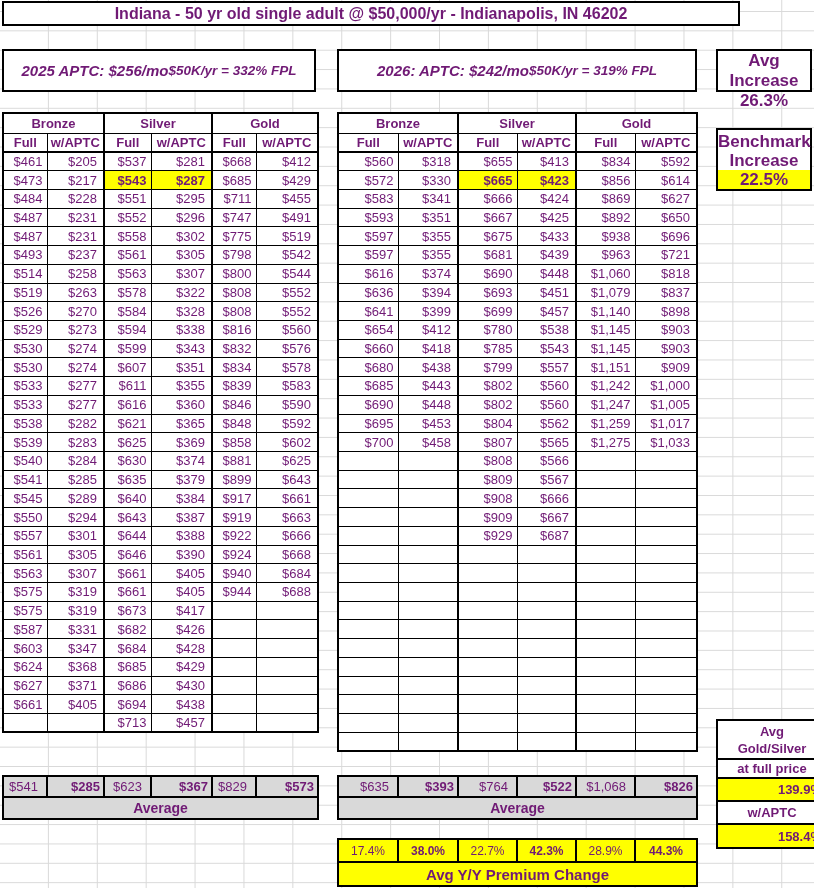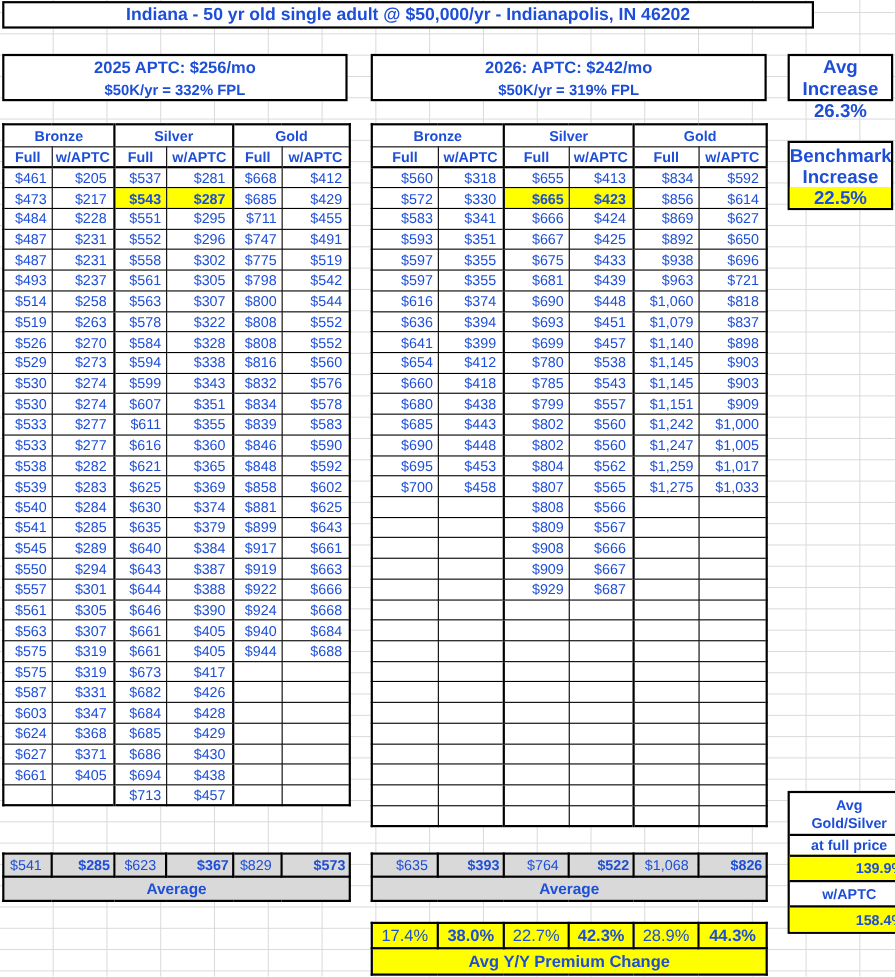--- a/index.html
+++ b/index.html
@@ -1,28 +1,28 @@
 <!DOCTYPE html>
 <html style="--hl: #FFFF00; --avgbg: #D9D9D9;"><head>
 <meta charset="utf-8">
 <style>
   html,body{margin:0;padding:0;background:#fff;}
   .sheet{
     position:relative;width:814px;height:888px;overflow:hidden;
-    font-family:"Liberation Sans","DejaVu Sans",sans-serif;color:#1d4ed8;background:#fff;
+    font-family:"Liberation Sans","DejaVu Sans",sans-serif;color:#701a75;background:#fff;
     background-image:
       linear-gradient(to right,#d9d9d9 1px,transparent 1px),
       linear-gradient(to bottom,#d9d9d9 1px,transparent 1px);
     background-size:48.9px 19.36px;
     background-position:-1px 11px;
   }
   .box{position:absolute;border:2px solid #000;background:#fff;box-sizing:border-box;}
   .title-box{left:2px;top:1px;width:738px;height:25px;display:flex;align-items:center;justify-content:center;
     font-size:16px;font-weight:bold;white-space:nowrap;}
-  .info-box{display:flex;flex-direction:column;align-items:center;justify-content:center;}
+  .info-box{display:flex;flex-direction:row;align-items:center;justify-content:center;font-style:italic;}
   .info-line1{font-size:15px;font-weight:bold;line-height:21px;}
   .info-line2{font-size:13.5px;font-weight:bold;line-height:19px;}
   .side-line{font-size:17px;font-weight:bold;text-align:center;line-height:20px;}
   .yellow{background:var(--hl,#ffff00);}
   
   table.grid{position:absolute;border-collapse:collapse;table-layout:fixed;background:#fff;border:2px solid #000;}
   table.grid th,table.grid td{
     border:1px solid #000;font-size:13px;line-height:1;padding:0 4px 0 0;
     text-align:right;white-space:nowrap;overflow:hidden;box-sizing:border-box;}
   table.grid th{text-align:center;font-weight:bold;padding:0;}
@@ -36,21 +36,21 @@
   
   table.avg{position:absolute;border-collapse:collapse;table-layout:fixed;border:2px solid #000;}
   table.avg td{border:2px solid #000;background:var(--avgbg,#d9d9d9);font-size:13px;line-height:1;
     text-align:right;padding:0 8px 0 0;white-space:nowrap;overflow:hidden;box-sizing:border-box;}
   table.avg tr.vals{height:21px;}
   table.avg td:nth-child(2n){font-weight:bold;padding-right:3px;}
   table.avg tr.lbl{height:22px;}
   table.avg tr.lbl td{text-align:center;font-weight:bold;font-size:14px;padding:0;}
   
   table.pct{position:absolute;border-collapse:collapse;table-layout:fixed;border:2px solid #000;}
-  table.pct td{border:2px solid #000;background:var(--hl,#ffff00);font-size:15px;line-height:1;
+  table.pct td{border:2px solid #000;background:var(--hl,#ffff00);font-size:12px;line-height:1;
     text-align:center;padding:0;white-space:nowrap;overflow:hidden;box-sizing:border-box;}
   table.pct tr.vals{height:23px;}
   table.pct td:nth-child(2n){font-weight:bold;}
   table.pct tr.lbl{height:24px;padding-left:28px;}
   table.pct tr.lbl td{font-weight:bold;font-size:15px;}
   
   .gs-row{box-sizing:border-box;border-top:2px solid #000;font-size:13px;font-weight:bold;text-align:center;}
   .gs-row.first{border-top:none;}
   .gs-val{text-align:right;padding-right:4px;}
 </style>

